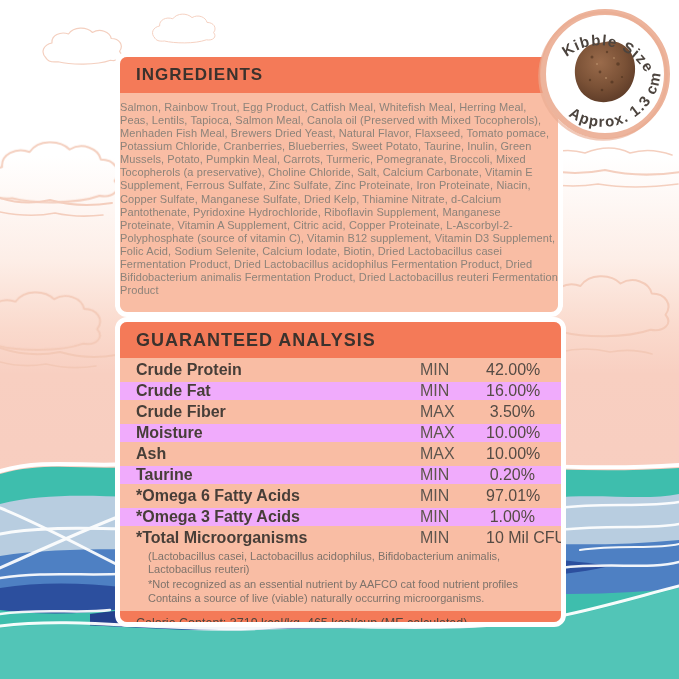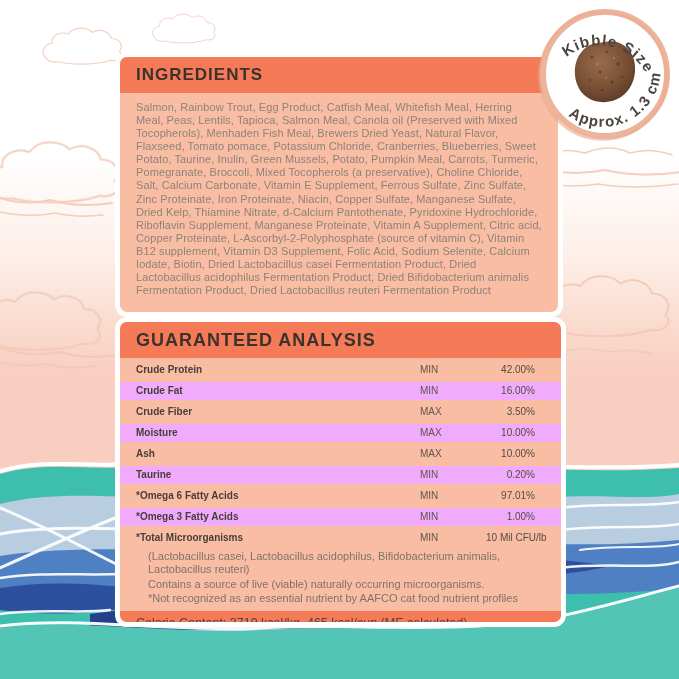--- a/index.html
+++ b/index.html
@@ -10,25 +10,25 @@
   .clouds{position:absolute;top:0;left:0;width:679px;height:679px;pointer-events:none;}
   .sea{position:absolute;top:438px;left:0;width:679px;height:241px;}
 
   .card{position:absolute;background:#f9bda4;border:5px solid #ffffff;border-radius:12px;overflow:hidden;box-sizing:border-box;}
   .card-ingredients{left:115px;top:52px;width:448px;height:265px;}
   .card-analysis{left:115px;top:317px;width:451px;height:310px;display:flex;flex-direction:column;}
   .card-head{background:#f47a58;height:36px;display:flex;align-items:center;padding:0 16px;flex:0 0 auto;}
   .card-head h1{margin:0;font-size:17px;font-weight:bold;letter-spacing:1px;color:#3b322d;}
   .card-analysis .card-head h1{font-size:18px;}
 
-  .ing-body{margin:0;padding:8px 16px;font-size:11px;line-height:1.19;color:#8d837a;letter-spacing:.1px;}
+  .ing-body{margin:0;padding:8px 0;font-size:11px;line-height:1.19;color:#8d837a;letter-spacing:.1px;}
 
   .ga-rows{padding-top:3px;flex:0 0 auto;}
   .ga-row{display:grid;grid-template-columns:240px 110px 1fr;align-items:center;
-    height:18px;line-height:18px;margin-bottom:3px;padding:0 26px 0 16px;font-size:10px;}
+    height:18px;line-height:18px;margin-bottom:3px;padding:0 26px 0 16px;font-size:16px;}
   .ga-row.dark{background:#f0abfc;}
   .ga-label{font-weight:bold;color:#473e38;white-space:nowrap;}
   .ga-basis{color:#5f564e;margin-left:44px;}
   .ga-value{text-align:right;color:#554b44;white-space:nowrap;}
 
   .ga-foot{padding:0 28px 4px;font-size:11px;line-height:1.22;color:#7e736b;flex:1 1 auto;}
   .ga-foot p{margin:0 0 1px;}
 
   .calorie-bar{flex:0 0 auto;background:#f47a58;height:24px;line-height:24px;
     padding:0 16px;font-size:12.5px;color:#4e443d;white-space:nowrap;}
@@ -139,22 +139,22 @@
           <span class="ga-value">1.00%</span>
         </div>
         <div class="ga-row light">
           <span class="ga-label">*Total Microorganisms</span>
           <span class="ga-basis">MIN</span>
           <span class="ga-value">10 Mil CFU/lb</span>
         </div>
       </div>
     <div class="ga-foot">
         <p>(Lactobacillus casei, Lactobacillus acidophilus, Bifidobacterium animalis, Lactobacillus reuteri)</p>
+        <p>*Not recognized as an essential nutrient by AAFCO cat food nutrient profiles</p>
         <p>Contains a source of live (viable) naturally occurring microorganisms.</p>
-        <p>*Not recognized as an essential nutrient by AAFCO cat food nutrient profiles</p>
       </div>
     <div class="calorie-bar">Calorie Content: 3719 kcal/kg, 465 kcal/cup (ME calculated)</div>
   </section>
 
   <div class="badge">
     <svg viewBox="0 0 148 148" width="148" height="148">
       <defs>
         <radialGradient id="kg" cx="42%" cy="35%" r="75%">
           <stop offset="0%" stop-color="#9a6b4b"></stop>
           <stop offset="55%" stop-color="#7a5136"></stop>

